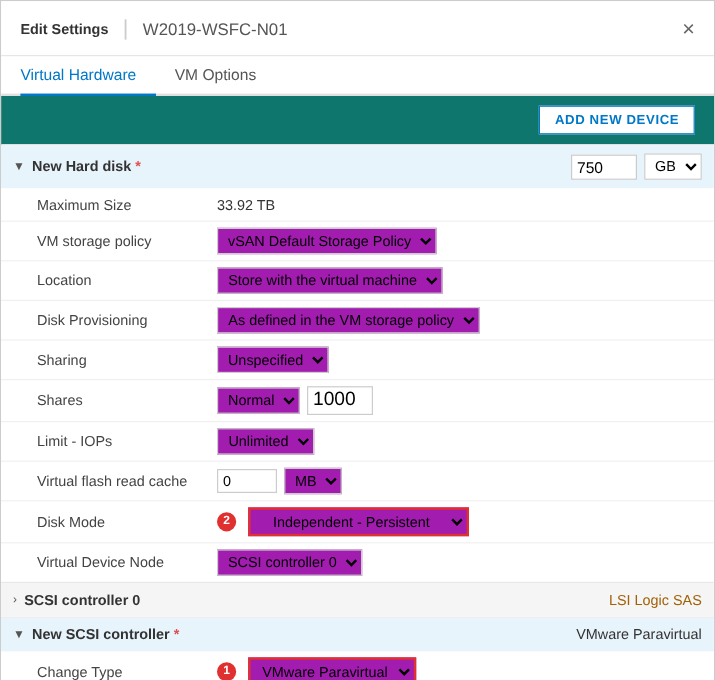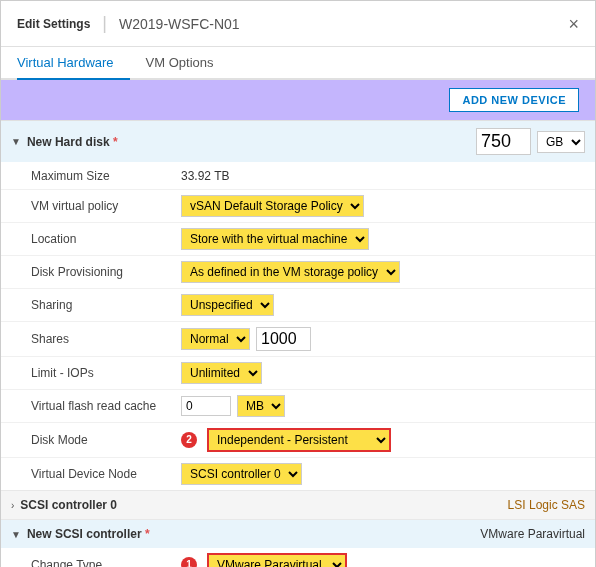--- a/index.html
+++ b/index.html
@@ -65,21 +65,21 @@
     }
     .tab.active {
       color: #0078c8;
       border-bottom: 2px solid #0078c8;
       font-weight: 500;
     }
     .toolbar {
       display: flex;
       justify-content: flex-end;
       padding: 8px 16px;
-      background: #c4b5fd;
+      background: #0f766e;
       border-bottom: 1px solid #e0e0e0;
     }
     .btn-add {
       background: #fff;
       border: 1px solid #0078c8;
       color: #0078c8;
       padding: 5px 12px;
       font-size: 11px;
       font-weight: 600;
       cursor: pointer;
@@ -153,22 +153,23 @@
       font-size: 12px;
       color: #333;
       display: flex;
       align-items: center;
       gap: 6px;
     }
     .row-value select {
       border: 1px solid #ccc;
       padding: 2px 4px;
       font-size: 12px;
-      background: #fde047;
-      cursor: pointer;
+      background: #a21caf;
+      cursor: pointer;
+      text-align: center;
     }
     .row-value input[type="text"], .row-value input[type="number"] {
       border: 1px solid #ccc;
       padding: 2px 6px;
       font-size: 12px;
       width: 60px;
     }
     .highlighted-select {
       border: 2px solid #e03030 !important;
       padding: 2px 4px;
@@ -219,34 +220,34 @@
     <button class="btn-add">ADD NEW DEVICE</button>
   </div>
 
   <div class="content-area">
 
     <div class="section">
       <div class="section-header">
         <span class="chevron">▼</span>
         <span class="section-title">New Hard disk <span style="color:#e05050">*</span></span>
         <div class="section-value">
-          <input type="text" value="750" style="width: 55px; border: 1px solid rgb(204, 204, 204); padding: 2px 4px; font-size: 18px;">
+          <input type="text" value="750" style="width: 55px; border: 1px solid rgb(204, 204, 204); padding: 2px 4px; font-size: 13px;">
           <select class="select-inline">
             <option>GB</option><option>TB</option><option>MB</option>
           </select>
         </div>
       </div>
 
       <div class="row">
         <span class="row-label">Maximum Size</span>
         <span class="row-value-plain">33.92 TB</span>
       </div>
 
       <div class="row">
-        <span class="row-label">VM virtual policy</span>
+        <span class="row-label">VM storage policy</span>
         <div class="row-value">
           <select class="select-inline" style="width:auto; max-width:230px;">
             <option>vSAN Default Storage Policy</option>
           </select>
         </div>
       </div>
 
       <div class="row">
         <span class="row-label">Location</span>
         <div class="row-value">

